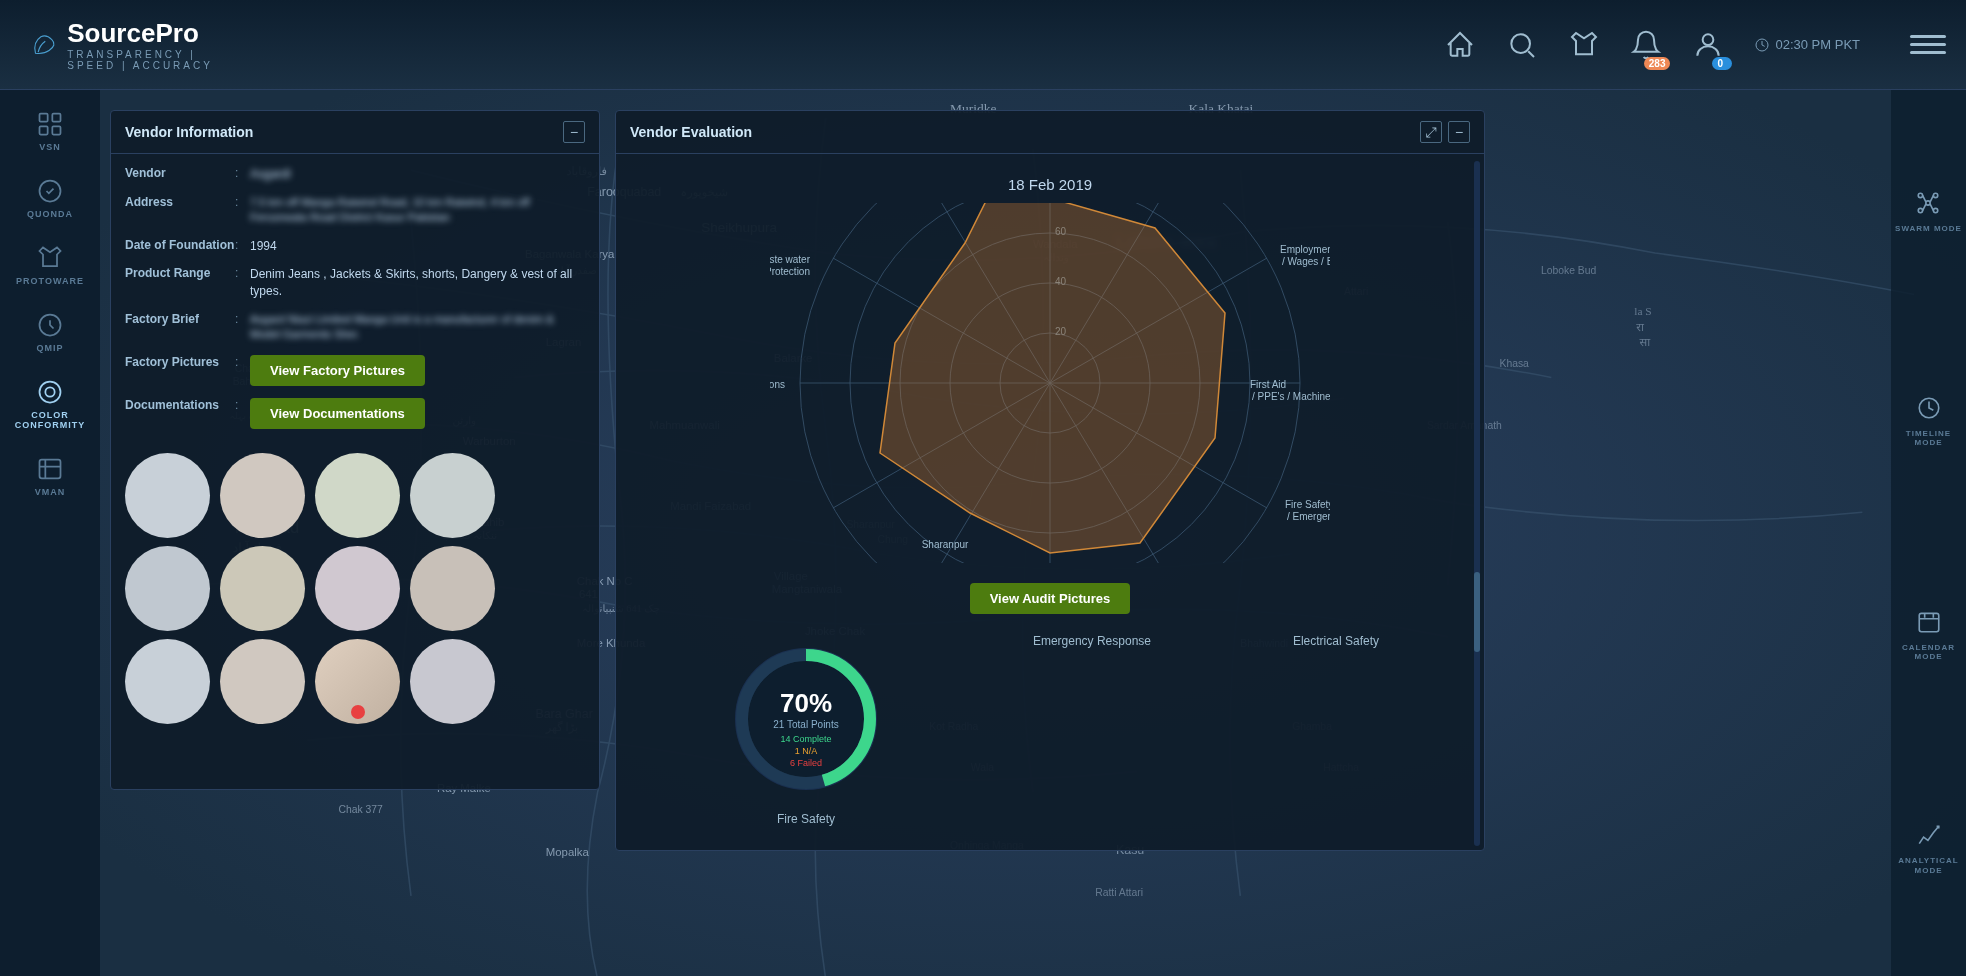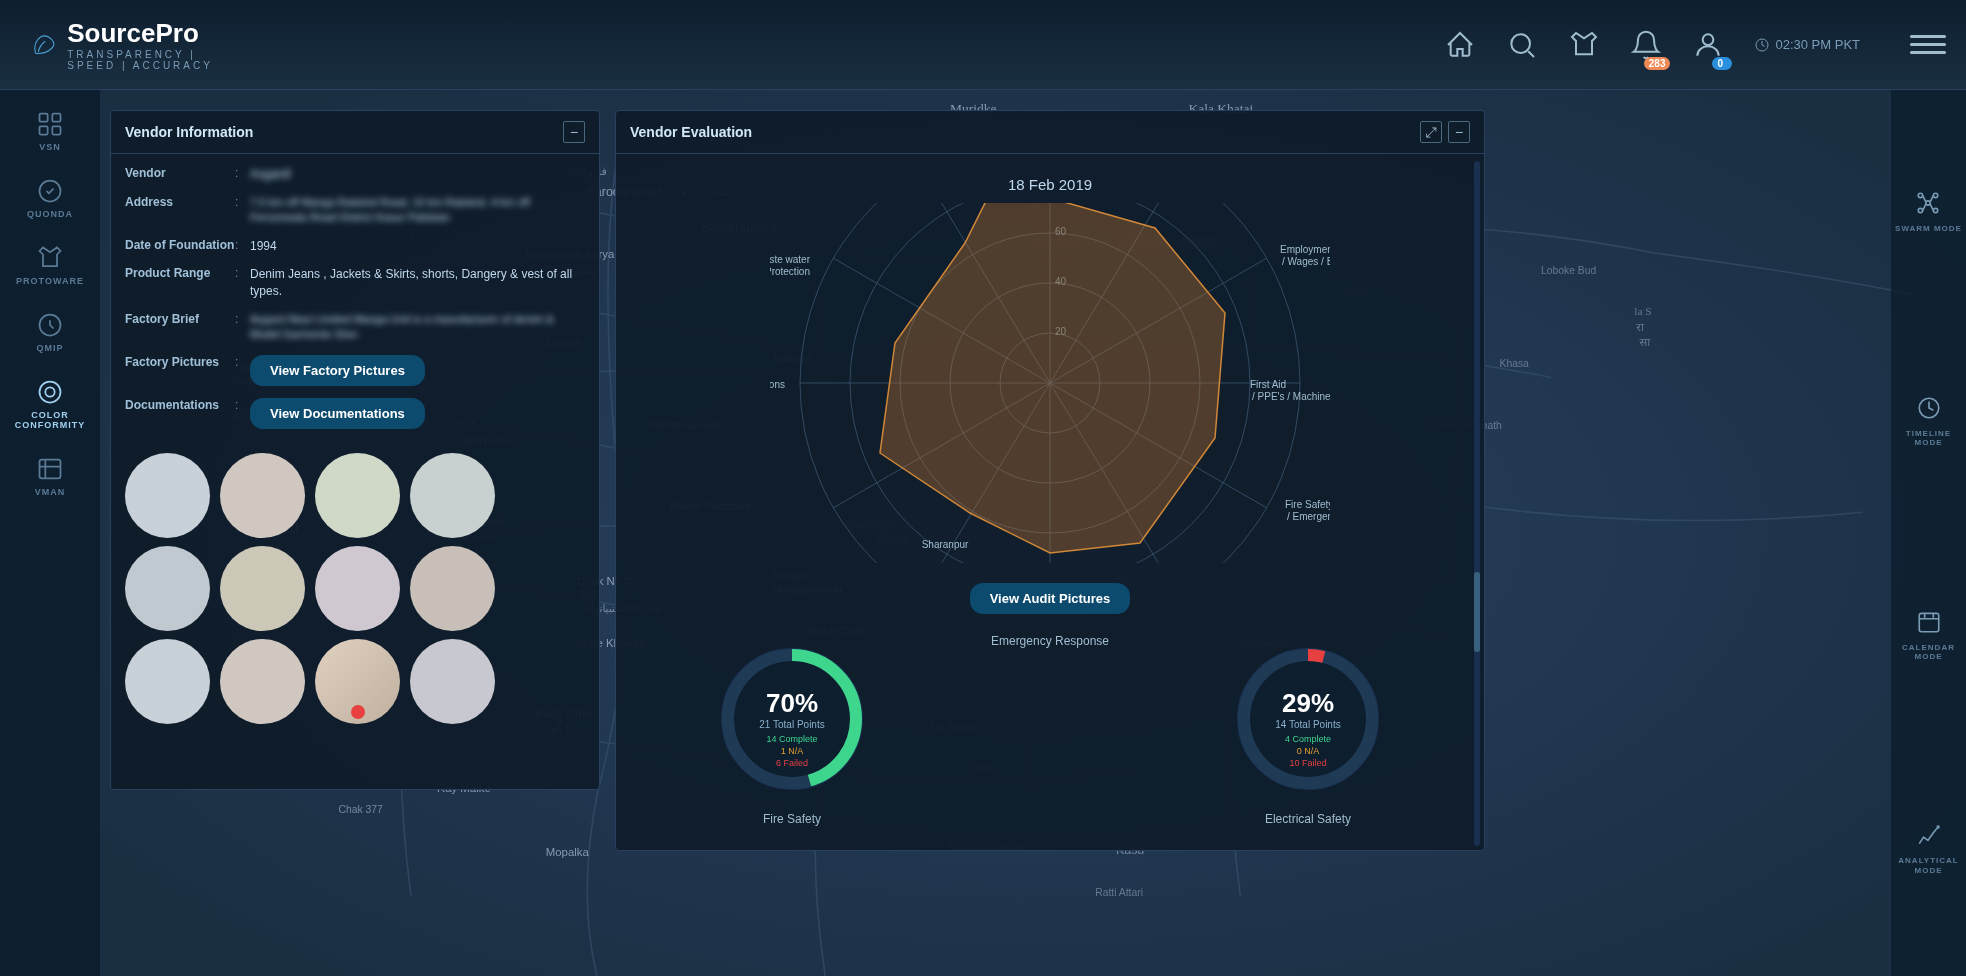--- a/index.html
+++ b/index.html
@@ -246,25 +246,25 @@
     .info-value {
       flex: 1;
       color: #c0d8ee;
       line-height: 1.4;
     }
     .info-value.blurred {
       filter: blur(3px);
       user-select: none;
     }
     .btn-green {
-      background: #0c4a6e;
+      background: #4d7c0f;
       color: white;
       border: none;
       padding: 8px 20px;
-      border-radius: 13px;
+      border-radius: 4px;
       font-size: 13px;
       font-weight: 600;
       cursor: pointer;
       display: inline-block;
     }
 
     
     .vendor-eval-panel {
       top: 110px;
       left: 615px;
@@ -789,34 +789,20 @@
           </svg>
         </div>
         <span class="gauge-label">Fire Safety</span>
       </div>
 
       <div class="gauge-item">
         <span class="gauge-label">Emergency Response</span>
       </div>
 
       <div class="gauge-item">
-        <div class="gauge-circle">
-          <svg width="170" height="170" viewBox="0 0 170 170">
-            <circle cx="85" cy="85" r="70" fill="#1a2f42" stroke="#1a3050" stroke-width="2"></circle>
-            <circle cx="85" cy="85" r="58" fill="#0d1e2e"></circle>
-            <circle cx="85" cy="85" r="64" fill="none" stroke="#1e3a55" stroke-width="12"></circle>
-
-            <circle cx="85" cy="85" r="64" fill="none" stroke="#e84040" stroke-width="12" stroke-dasharray="116 565" stroke-dashoffset="100" transform="rotate(-90 85 85)"></circle>
-            <text x="85" y="78" text-anchor="middle" fill="white" font-size="26" font-weight="700">29%</text>
-            <text x="85" y="94" text-anchor="middle" fill="#8ab0cc" font-size="10">14 Total Points</text>
-            <text x="85" y="108" text-anchor="middle" fill="#3dd68c" font-size="9">4 Complete</text>
-            <text x="85" y="120" text-anchor="middle" fill="#e8a030" font-size="9">0 N/A</text>
-            <text x="85" y="132" text-anchor="middle" fill="#e84040" font-size="9">10 Failed</text>
-          </svg>
-        </div>
         <span class="gauge-label">Electrical Safety</span>
       </div>
     </div>
   </div>
 
   <div class="eval-scrollbar">
     <div class="eval-scrollbar-thumb"></div>
   </div>
 </div>
 

